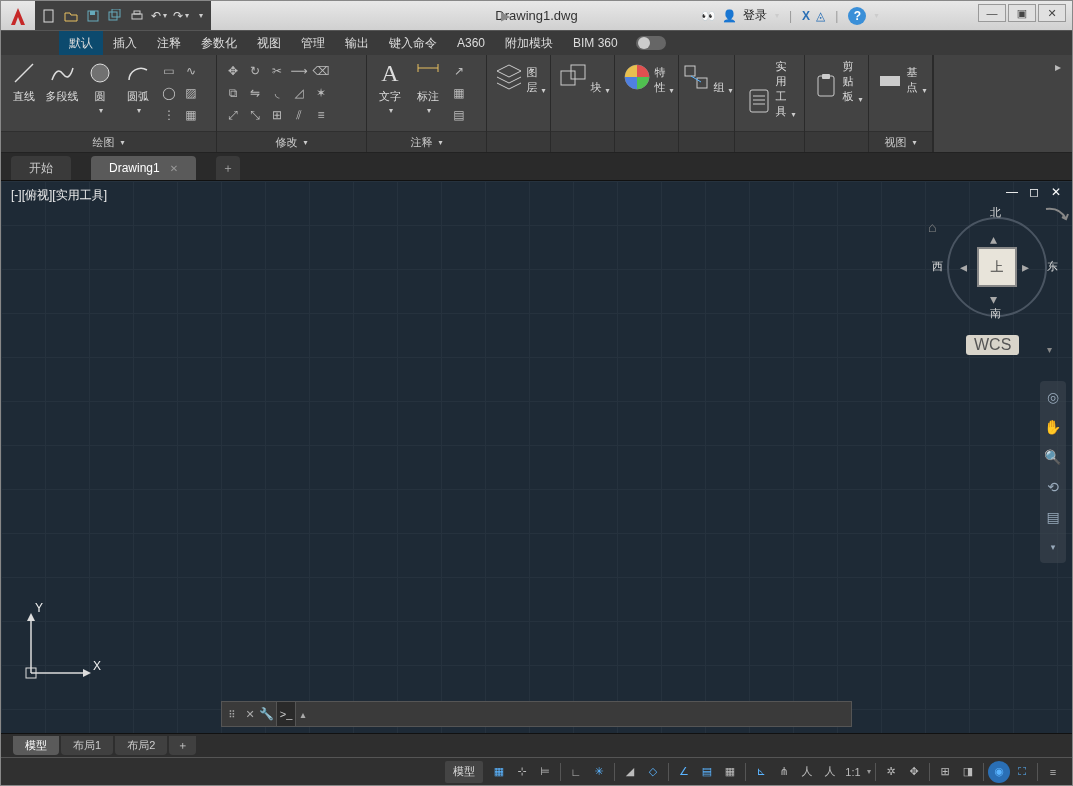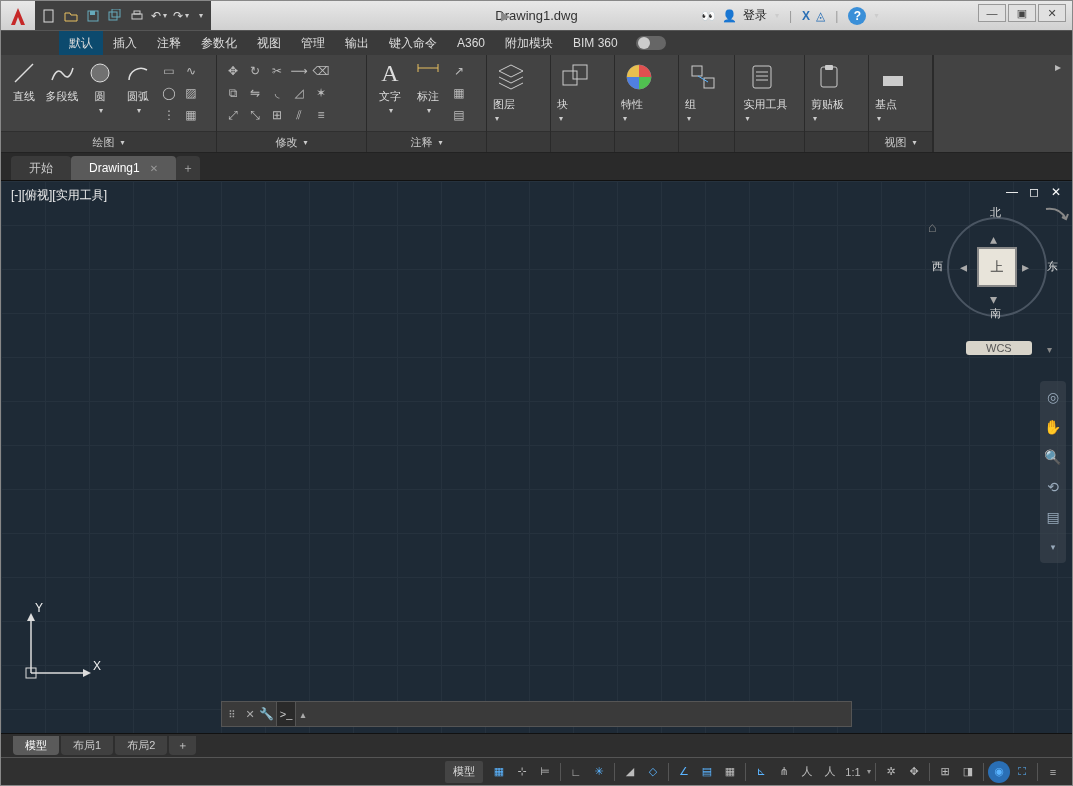--- a/index.html
+++ b/index.html
@@ -27,49 +27,49 @@
 .toggle-pill { margin-left: 8px; width: 30px; height: 14px; border-radius: 7px; background: #666; position: relative; }
 .toggle-pill::after { content:''; position:absolute; left:2px; top:1px; width:12px; height:12px; border-radius:50%; background:#ccc; }
 
 
 .ribbon { height: 98px; background: #434343; display: flex; border-bottom: 1px solid #222; }
 .ribbon-panel { border-right: 1px solid #2a2a2a; display: flex; flex-direction: column; }
 .panel-body { flex: 1; display: flex; align-items: flex-start; padding: 4px 6px; gap: 4px; }
 .panel-title { height: 21px; background: #393939; color: #ccc; font-size: 11px; display: flex; align-items: center; justify-content: center; gap: 4px; border-top:1px solid #2f2f2f; }
 .tool-big { width: 34px; display: flex; flex-direction: column; align-items: center; gap: 2px; color: #ddd; font-size: 11px; cursor:pointer; }
 .tool-big .icon { width: 28px; height: 28px; display: flex; align-items: center; justify-content: center; }
-.tool-col { width: 52px; display:flex; flex-direction:column; align-items:flex-start; gap:2px; color:#ddd; font-size:11px; cursor:pointer; }
+.tool-col { width: 52px; display:flex; flex-direction:row; align-items:flex-end; gap:2px; color:#ddd; font-size:11px; cursor:pointer; }
 .tool-col .icon { width:36px; height:36px; display:flex; align-items:center; justify-content:center; }
 .small-grid { display: grid; grid-template-columns: repeat(5, 20px); grid-auto-rows: 20px; gap: 2px; padding-top:2px; }
 .small-grid.c2 { grid-template-columns: repeat(2, 20px); }
 .small-btn { width: 20px; height: 20px; display:flex; align-items:center; justify-content:center; color:#bbb; cursor:pointer; font-size:12px; }
 .dd { font-size:8px; color:#ccc; margin-left:2px; }
 
 
-.doctabs { height: 28px; background: #2a2a2a; display: flex; align-items: flex-end; padding-left: 10px; gap: 0; border-bottom:1px solid #111; }
+.doctabs { height: 28px; background: #2a2a2a; display: flex; align-items: flex-end; padding-left: 10px; gap: 20px; border-bottom:1px solid #111; }
 .doctab { height: 24px; padding: 0 18px; background: #3a3a3a; color: #ccc; font-size: 12px; display:flex; align-items:center; border-radius: 4px 4px 0 0; cursor:pointer; position:relative; }
 .doctab.active { background: #5a5a5a; color:#fff; }
 .doctab .close { margin-left: 10px; font-size: 10px; color:#999; }
 .doctab.add { width: 24px; padding: 0; justify-content:center; color:#aaa; }
 
 
 .canvas-area { flex:1; position: relative; background: #1e2a36; overflow:hidden; }
 .canvas-grid { position:absolute; inset:0; background-image: linear-gradient(#26323e 1px, transparent 1px), linear-gradient(90deg, #26323e 1px, transparent 1px); background-size: 44px 44px; }
 .vp-label { position:absolute; top: 6px; left: 10px; color:#eee; font-size:12px; }
 .vp-controls { position:absolute; top: 4px; right: 8px; display:flex; gap: 6px; color:#fff; font-size:12px; }
 .vp-btn { width:16px; height:14px; display:flex; align-items:center; justify-content:center; cursor:pointer; }
 
 
 .viewcube-wrap { position:absolute; top: 28px; right: 20px; width: 110px; height: 140px; }
 .compass { position:absolute; top: 8px; left: 5px; width:100px; height:100px; border-radius:50%; border:2px solid #4a5562; }
 .compass-lbl { position:absolute; color:#ddd; font-size:11px; }
 .cube { position:absolute; top: 38px; left: 35px; width: 40px; height: 40px; background:#e8e4da; border:2px solid #888; display:flex; align-items:center; justify-content:center; color:#444; font-size:13px; cursor:pointer; }
 .house-btn { position:absolute; top: 10px; left: -14px; color:#888; font-size:14px; cursor:pointer; }
 .arrow-btn { position:absolute; color:#aaa; font-size:14px; cursor:pointer; }
-.wcs-badge { position:absolute; bottom: -6px; left: 24px; background:#d8d4ca; color:#555; padding:1px 20px; border-radius:3px; font-size:11px; }
+.wcs-badge { position:absolute; bottom: -6px; left: 24px; background:#d8d4ca; color:#555; padding:1px 8px; border-radius:3px; font-size:16px; }
 .cube-dd { position:absolute; bottom:-6px; right:0; color:#888; font-size:10px; }
 
 
 .navbar { position:absolute; right: 6px; top: 200px; width: 26px; background: rgba(60,70,80,0.6); border-radius:4px; padding: 6px 0; display:flex; flex-direction:column; align-items:center; gap:10px; }
 .nav-btn { width:20px; height:20px; color:#9ab; display:flex; align-items:center; justify-content:center; font-size:14px; cursor:pointer; }
 
 
 .ucs { position:absolute; bottom: 50px; left: 20px; color:#eee; font-size:12px; }
 
 

